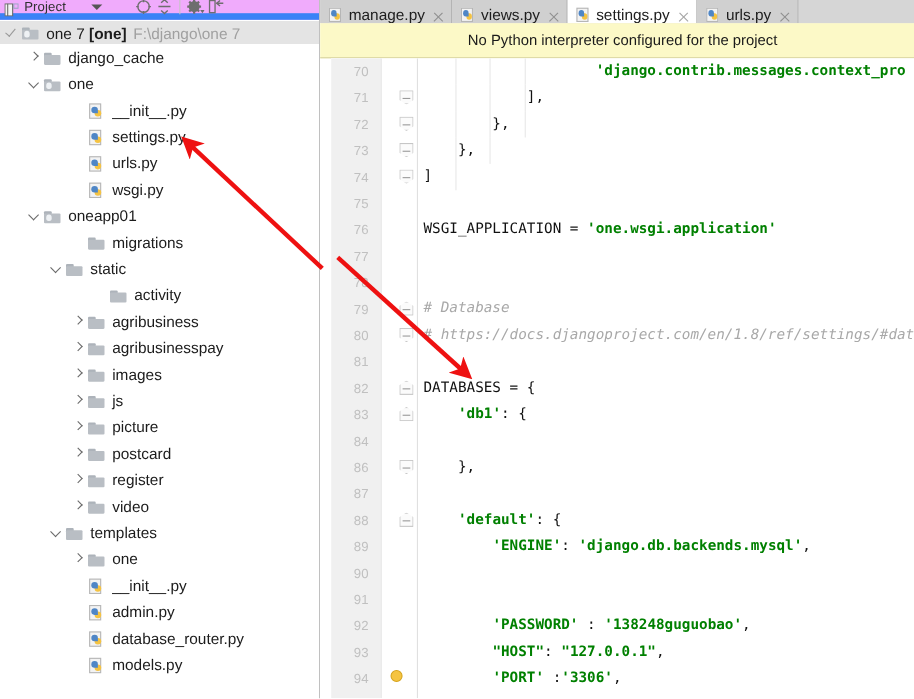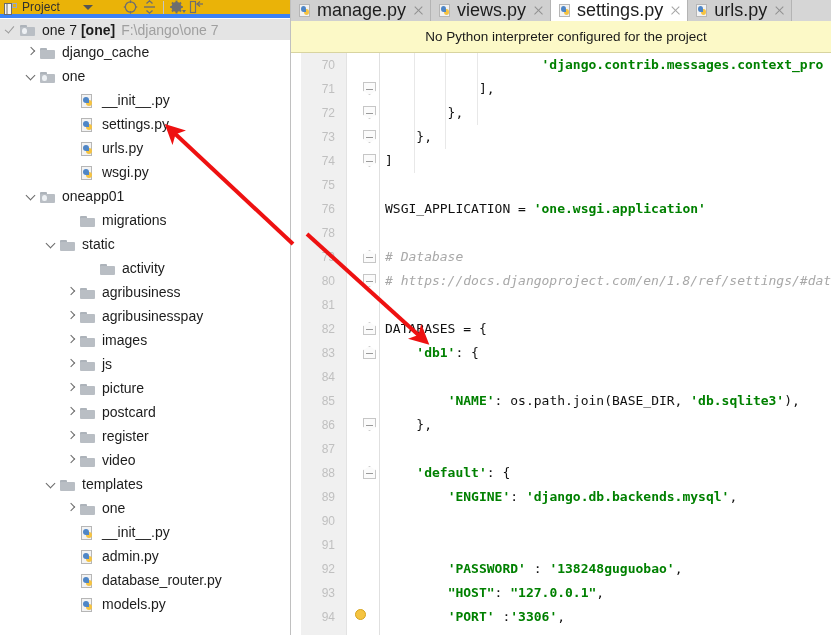--- a/index.html
+++ b/index.html
@@ -12,21 +12,21 @@
   #app{position:relative;width:831px;height:635px;overflow:hidden;}
 
   
   #project-panel{
     position:absolute;left:0;top:0;width:291px;height:635px;
     background:#ffffff;border-right:1px solid #c0c0c0;
     box-sizing:border-box;overflow:hidden;
   }
   #project-toolbar{
     position:relative;height:18px;width:100%;
-    background:#eab308;border-bottom:4px solid #3b82f6;
+    background:#f0abfc;border-bottom:6px solid #3b82f6;
     display:flex;align-items:center;box-sizing:border-box;
   }
   .tb-title{
     font-size:12px;color:#303030;margin-left:22px;letter-spacing:.1px;
   }
   .tb-caret{
     margin-left:23px;width:0;height:0;
     border-left:5px solid transparent;border-right:5px solid transparent;
     border-top:5px solid #555;
   }
@@ -100,24 +100,24 @@
   #editor{
     position:absolute;left:291px;top:0;width:540px;height:635px;
     background:#ffffff;overflow:hidden;
   }
   #tabbar{
     position:relative;height:21px;width:100%;
     background:#d6d6d6;display:flex;align-items:flex-end;
     box-sizing:border-box;overflow:hidden;
   }
   .tab{
-    height:21px;display:flex;align-items:center;
+    height:21px;display:flex;align-items:flex-end;
     padding:0 6px 0 7px;background:#d0d0d0;
     border-right:1px solid #b4b4b4;
-    font-size:18px;color:#1d1d1d;white-space:nowrap;box-sizing:border-box;
+    font-size:14px;color:#1d1d1d;white-space:nowrap;box-sizing:border-box;
   }
   .tab.active{background:#ffffff;}
   .tab .tico{width:14px;height:14px;position:relative;margin-right:5px;flex:0 0 14px;}
   .tab .tico::before{
     content:"";position:absolute;left:1px;top:0;width:11px;height:13px;
     background:#f3f3f3;border:1px solid #b6b6b6;box-sizing:border-box;
   }
   .tab .tico .pyb{position:absolute;left:3px;top:2px;width:5px;height:6px;border-radius:50% 50% 0 50%;background:#4f86c6;z-index:3;}
   .tab .tico .pyy{position:absolute;left:6px;top:5px;width:5px;height:6px;border-radius:0 50% 50% 50%;background:#f5c342;z-index:2;}
   .tab .tclose{
@@ -459,28 +459,28 @@
       <div id="gutter-line"></div>
       <div id="fold-line"></div>
       <div id="lines">
           <div class="cl"><span class="ln">70</span><span class="code"><span class="">                    </span><span class="s">'django.contrib.messages.context_pro</span></span><span class="indguide" style="left: 113px;"></span><span class="indguide" style="left: 144px;"></span><span class="indguide" style="left: 176px;"></span></div>
           <div class="cl"><span class="ln">71</span><span class="fold bot"><span class="body"></span><span class="minus"></span></span><span class="code"><span class="">            ],</span></span><span class="indguide" style="left: 113px;"></span><span class="indguide" style="left: 144px;"></span><span class="indguide" style="left: 176px;"></span></div>
           <div class="cl"><span class="ln">72</span><span class="fold bot"><span class="body"></span><span class="minus"></span></span><span class="code"><span class="">        },</span></span><span class="indguide" style="left: 113px;"></span><span class="indguide" style="left: 144px;"></span><span class="indguide" style="left: 176px;"></span></div>
           <div class="cl"><span class="ln">73</span><span class="fold bot"><span class="body"></span><span class="minus"></span></span><span class="code"><span class="">    },</span></span><span class="indguide" style="left: 113px;"></span><span class="indguide" style="left: 144px;"></span></div>
           <div class="cl"><span class="ln">74</span><span class="fold bot"><span class="body"></span><span class="minus"></span></span><span class="code"><span class="">]</span></span><span class="indguide" style="left: 113px;"></span></div>
           <div class="cl"><span class="ln">75</span><span class="code"></span></div>
           <div class="cl"><span class="ln">76</span><span class="code"><span class="">WSGI_APPLICATION = </span><span class="s">'one.wsgi.application'</span></span></div>
+          <div class="cl"><span class="ln">77</span><span class="code"></span></div>
           <div class="cl"><span class="ln">78</span><span class="code"></span></div>
           <div class="cl"><span class="ln">79</span><span class="fold"><span class="body"></span><span class="minus"></span></span><span class="code"><span class="c"># Database</span></span></div>
           <div class="cl"><span class="ln">80</span><span class="fold bot"><span class="body"></span><span class="minus"></span></span><span class="code"><span class="c"># https://docs.djangoproject.com/en/1.8/ref/settings/#dat</span></span></div>
           <div class="cl"><span class="ln">81</span><span class="code"></span></div>
           <div class="cl"><span class="ln">82</span><span class="fold"><span class="body"></span><span class="minus"></span></span><span class="code"><span class="">DATABASES = {</span></span></div>
           <div class="cl"><span class="ln">83</span><span class="fold"><span class="body"></span><span class="minus"></span></span><span class="code"><span class="">    </span><span class="s">'db1'</span><span class="">: {</span></span></div>
           <div class="cl"><span class="ln">84</span></div>
-          <div class="cl"><span class="ln">85</span><span class="code"><span class="">        </span><span class="s">'NAME'</span><span class="">: os.path.join(BASE_DIR, </span><span class="s">'db.sqlite3'</span><span class="">),</span></span></div>
           <div class="cl"><span class="ln">86</span><span class="fold bot"><span class="body"></span><span class="minus"></span></span><span class="code"><span class="">    },</span></span></div>
           <div class="cl"><span class="ln">87</span><span class="code"></span></div>
           <div class="cl"><span class="ln">88</span><span class="fold"><span class="body"></span><span class="minus"></span></span><span class="code"><span class="">    </span><span class="s">'default'</span><span class="">: {</span></span></div>
           <div class="cl"><span class="ln">89</span><span class="code"><span class="">        </span><span class="s">'ENGINE'</span><span class="">: </span><span class="s">'django.db.backends.mysql'</span><span class="">,</span></span></div>
           <div class="cl"><span class="ln">90</span></div>
           <div class="cl"><span class="ln">91</span></div>
           <div class="cl"><span class="ln">92</span><span class="code"><span class="">        </span><span class="s">'PASSWORD'</span><span class=""> : </span><span class="s">'138248guguobao'</span><span class="">,</span></span></div>
           <div class="cl"><span class="ln">93</span><span class="code"><span class="">        </span><span class="s">"HOST"</span><span class="">: </span><span class="s">"127.0.0.1"</span><span class="">,</span></span></div>
           <div class="cl"><span class="ln">94</span><span class="bulb"><span class="glass"></span></span><span class="code"><span class="">        </span><span class="s">'PORT'</span><span class=""> :</span><span class="s">'3306'</span><span class="">,</span></span></div>
         </div>

